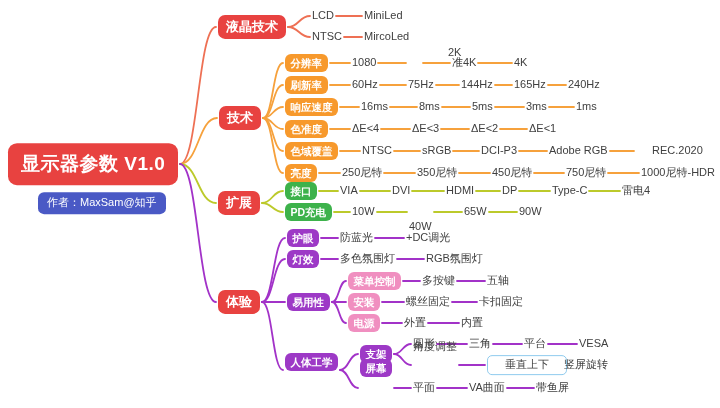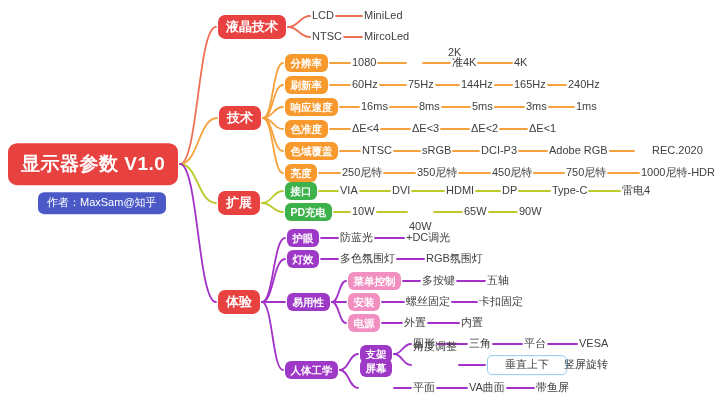--- a/index.html
+++ b/index.html
@@ -183,21 +183,21 @@
     <div class="node n-purple" style="left: 287px; top: 302px;">易用性</div>
     <div class="node n-pink" style="left: 348px; top: 281px;">菜单控制</div>
     <div class="node n-leaf" style="left: 422px; top: 281px;">多按键</div>
     <div class="node n-leaf" style="left: 487px; top: 281px;">五轴</div>
     <div class="node n-pink" style="left: 348px; top: 302px;">安装</div>
     <div class="node n-leaf" style="left: 406px; top: 302px;">螺丝固定</div>
     <div class="node n-leaf" style="left: 479px; top: 302px;">卡扣固定</div>
     <div class="node n-pink" style="left: 348px; top: 323px;">电源</div>
     <div class="node n-leaf" style="left: 404px; top: 323px;">外置</div>
     <div class="node n-leaf" style="left: 461px; top: 323px;">内置</div>
-    <div class="node n-purple" style="left: 285px; top: 370px;">人体工学</div>
+    <div class="node n-purple" style="left: 285px; top: 362px;">人体工学</div>
     <div class="node n-purple" style="left: 360px; top: 354px;">支架</div>
     <div class="node n-leaf" style="left: 413px; top: 344px;">圆形</div>
     <div class="node n-leaf" style="left: 469px; top: 344px;">三角</div>
     <div class="node n-leaf" style="left: 524px; top: 344px;">平台</div>
     <div class="node n-leaf" style="left: 579px; top: 344px;">VESA</div>
     <div class="node n-leaf" style="left: 413px; top: 347px; text-align: right;">角度调整</div>
     <div class="node n-selected" style="left: 487px; top: 365px;">垂直上下</div>
     <div class="node n-leaf" style="left: 564px; top: 365px;">竖屏旋转</div>
     <div class="node n-purple" style="left: 360px; top: 368px;">屏幕</div>
     <div class="node n-leaf" style="left: 413px; top: 388px;">平面</div>

